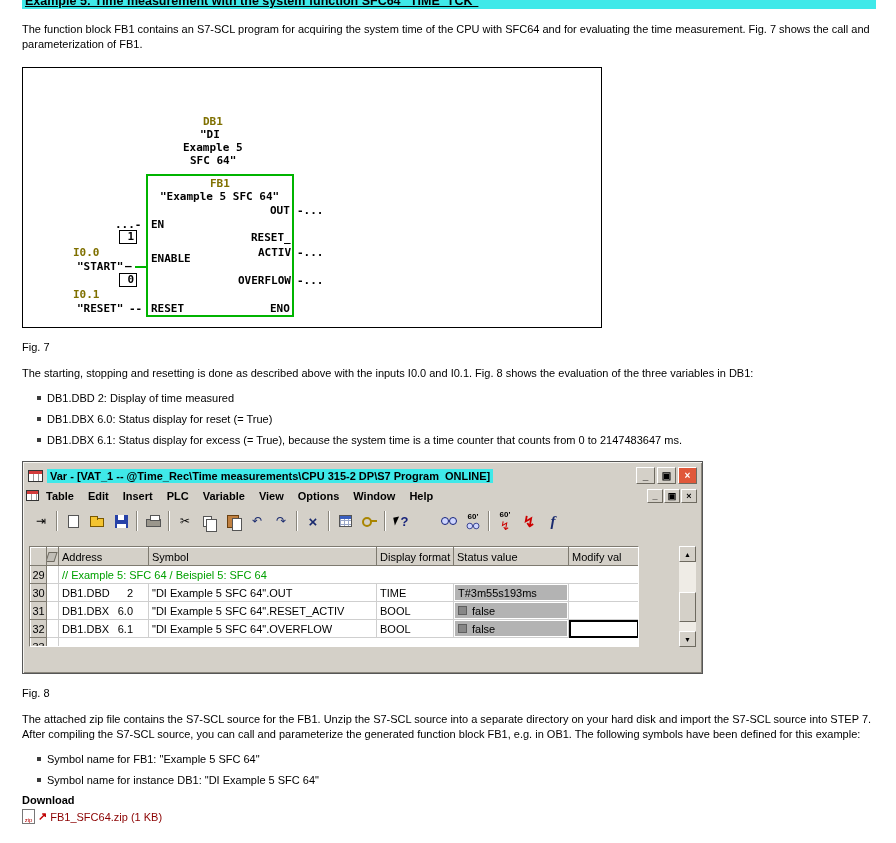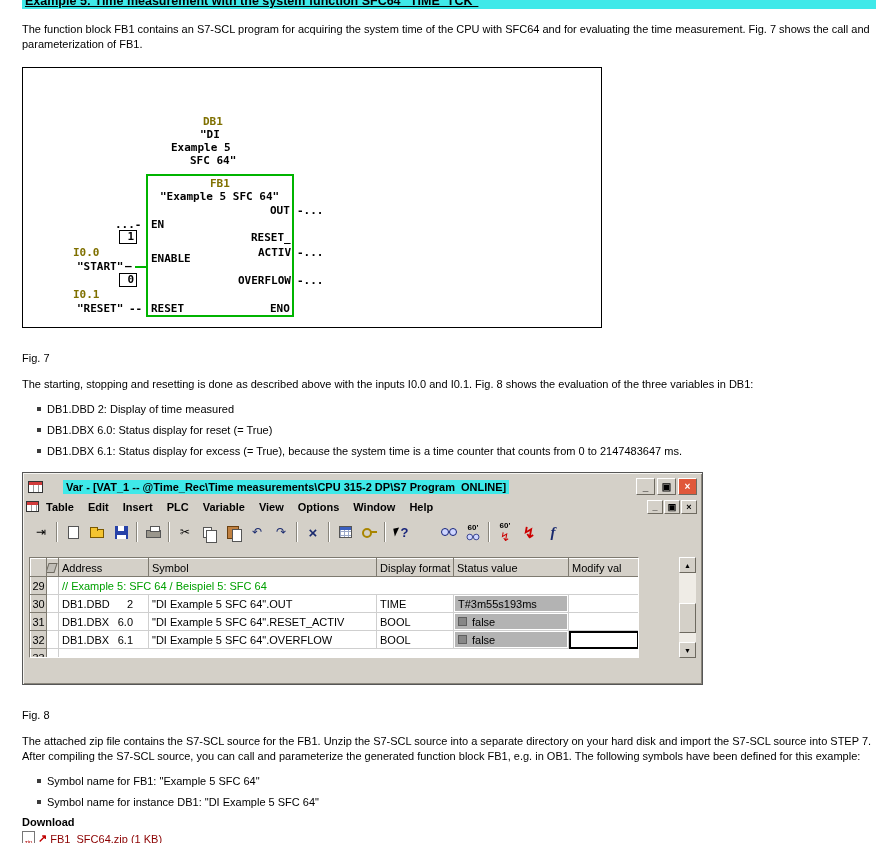--- a/index.html
+++ b/index.html
@@ -1,21 +1,21 @@
 <!DOCTYPE html>
 <html><head>
 <meta charset="utf-8">
 <style>
   * { box-sizing: border-box; }
   body { margin:0; background:#fff; color:#000; font-family:"Liberation Sans",sans-serif; }
   .page { position:relative; width:896px; height:843px; overflow:hidden; padding:0 20px 0 22px; }
 
   h1.title { font-size:12.5px; font-weight:bold; text-decoration:underline; margin:-7px 0 0 0; }
   .para { font-size:11px; line-height:15px; margin:13px 0 0 0; max-width:853px; }
-  .figcap { font-size:11px; margin-top:24px; }
+  .figcap { font-size:11px; margin-top:13px; }
   .bullets { margin:10px 0 0 0; padding:0; list-style:none; }
   .bullets li { position:relative; font-size:11px; line-height:14px; margin:0 0 7px 0; padding-left:25px; }
   .bullets li::before { content:""; position:absolute; left:15px; top:5px; width:4px; height:4px; background:#3a3a3a; }
 
   
   .fig7 { position:relative; width:580px; height:261px; margin-top:15px; border:1px solid #000; background:#fff;
           font-family:"DejaVu Sans Mono",monospace; font-weight:bold; font-size:11px; }
   .banner { position:absolute; left:8px; top:7px; width:567px; border:1px solid #000; background:#c8c8c8;
             padding:1px 4px 2px 4px; line-height:13px; }
   .m { position:absolute; white-space:pre; line-height:13px; }
@@ -23,21 +23,21 @@
   .fbblock { position:absolute; left:123px; top:106px; width:148px; height:143px; border:2px solid #00b400; }
   .wire { position:absolute; background:#00b400; }
   .valbox { position:absolute; width:18px; height:14px; border:1px solid #000; text-align:right;
             padding-right:2px; line-height:12px; background:#fff; }
 
   
   .win { position:relative; width:681px; height:213px; margin-top:14px; background:#d4d0c8;
          border:1px solid #565656; box-shadow:inset 1px 1px 0 #f6f5f1, inset -1px -1px 0 #8a867c;
          font-size:11px; }
   .titlebar { position:absolute; left:3px; top:3px; right:3px; height:21px; display:flex; align-items:center;
-              gap:20px; padding:0 2px; }
+              gap:4px; padding:0 2px; }
   .title { background:#3fe9e9; padding:1px 3px; font-weight:bold; white-space:pre; font-size:11px; }
   .wbtns { margin-left:auto; display:flex; gap:2px; }
   .wbtn { width:19px; height:17px; display:flex; align-items:center; justify-content:center;
           background:#d4d0c8; border:1px solid; border-color:#fff #6e6a60 #6e6a60 #fff;
           font-size:10px; font-weight:bold; line-height:1; }
   .wbtn.close { background:#e0583a; color:#fff; }
 
   .menubar { position:absolute; left:3px; top:24px; right:3px; height:19px; display:flex; align-items:center;font-weight:bold; }
   .menu { padding:2px 7px; font-size:11px; }
   .mdi { margin-left:auto; display:flex; gap:1px; padding-right:2px; }
@@ -132,21 +132,21 @@
 
 <div class="page">
 
   <h1 class="title">Example 5: Time measurement with the system function SFC64 "TIME_TCK"</h1>
   <p class="para">The function block FB1 contains an S7-SCL program for acquiring the system time of the CPU with SFC64 and for evaluating the time measurement. Fig. 7 shows the call and parameterization of FB1.</p>
 
   <div class="fig7">
 
     <span class="m olive" style="left:180px;top:47px">DB1</span>
     <span class="m" style="left:177px;top:60px">"DI</span>
-    <span class="m" style="left:148px;top:73px">Example 5</span>
+    <span class="m" style="left:160px;top:73px">Example 5</span>
     <span class="m" style="left:167px;top:86px">SFC 64"</span>
 
     <div class="fbblock"></div>
 
     <span class="m olive" style="left:187px;top:109px">FB1</span>
     <span class="m" style="left:137px;top:122px">"Example 5 SFC 64"</span>
 
     <span class="m" style="left:247px;top:136px">OUT</span>
     <span class="m" style="left:274px;top:136px">-...</span>
 

